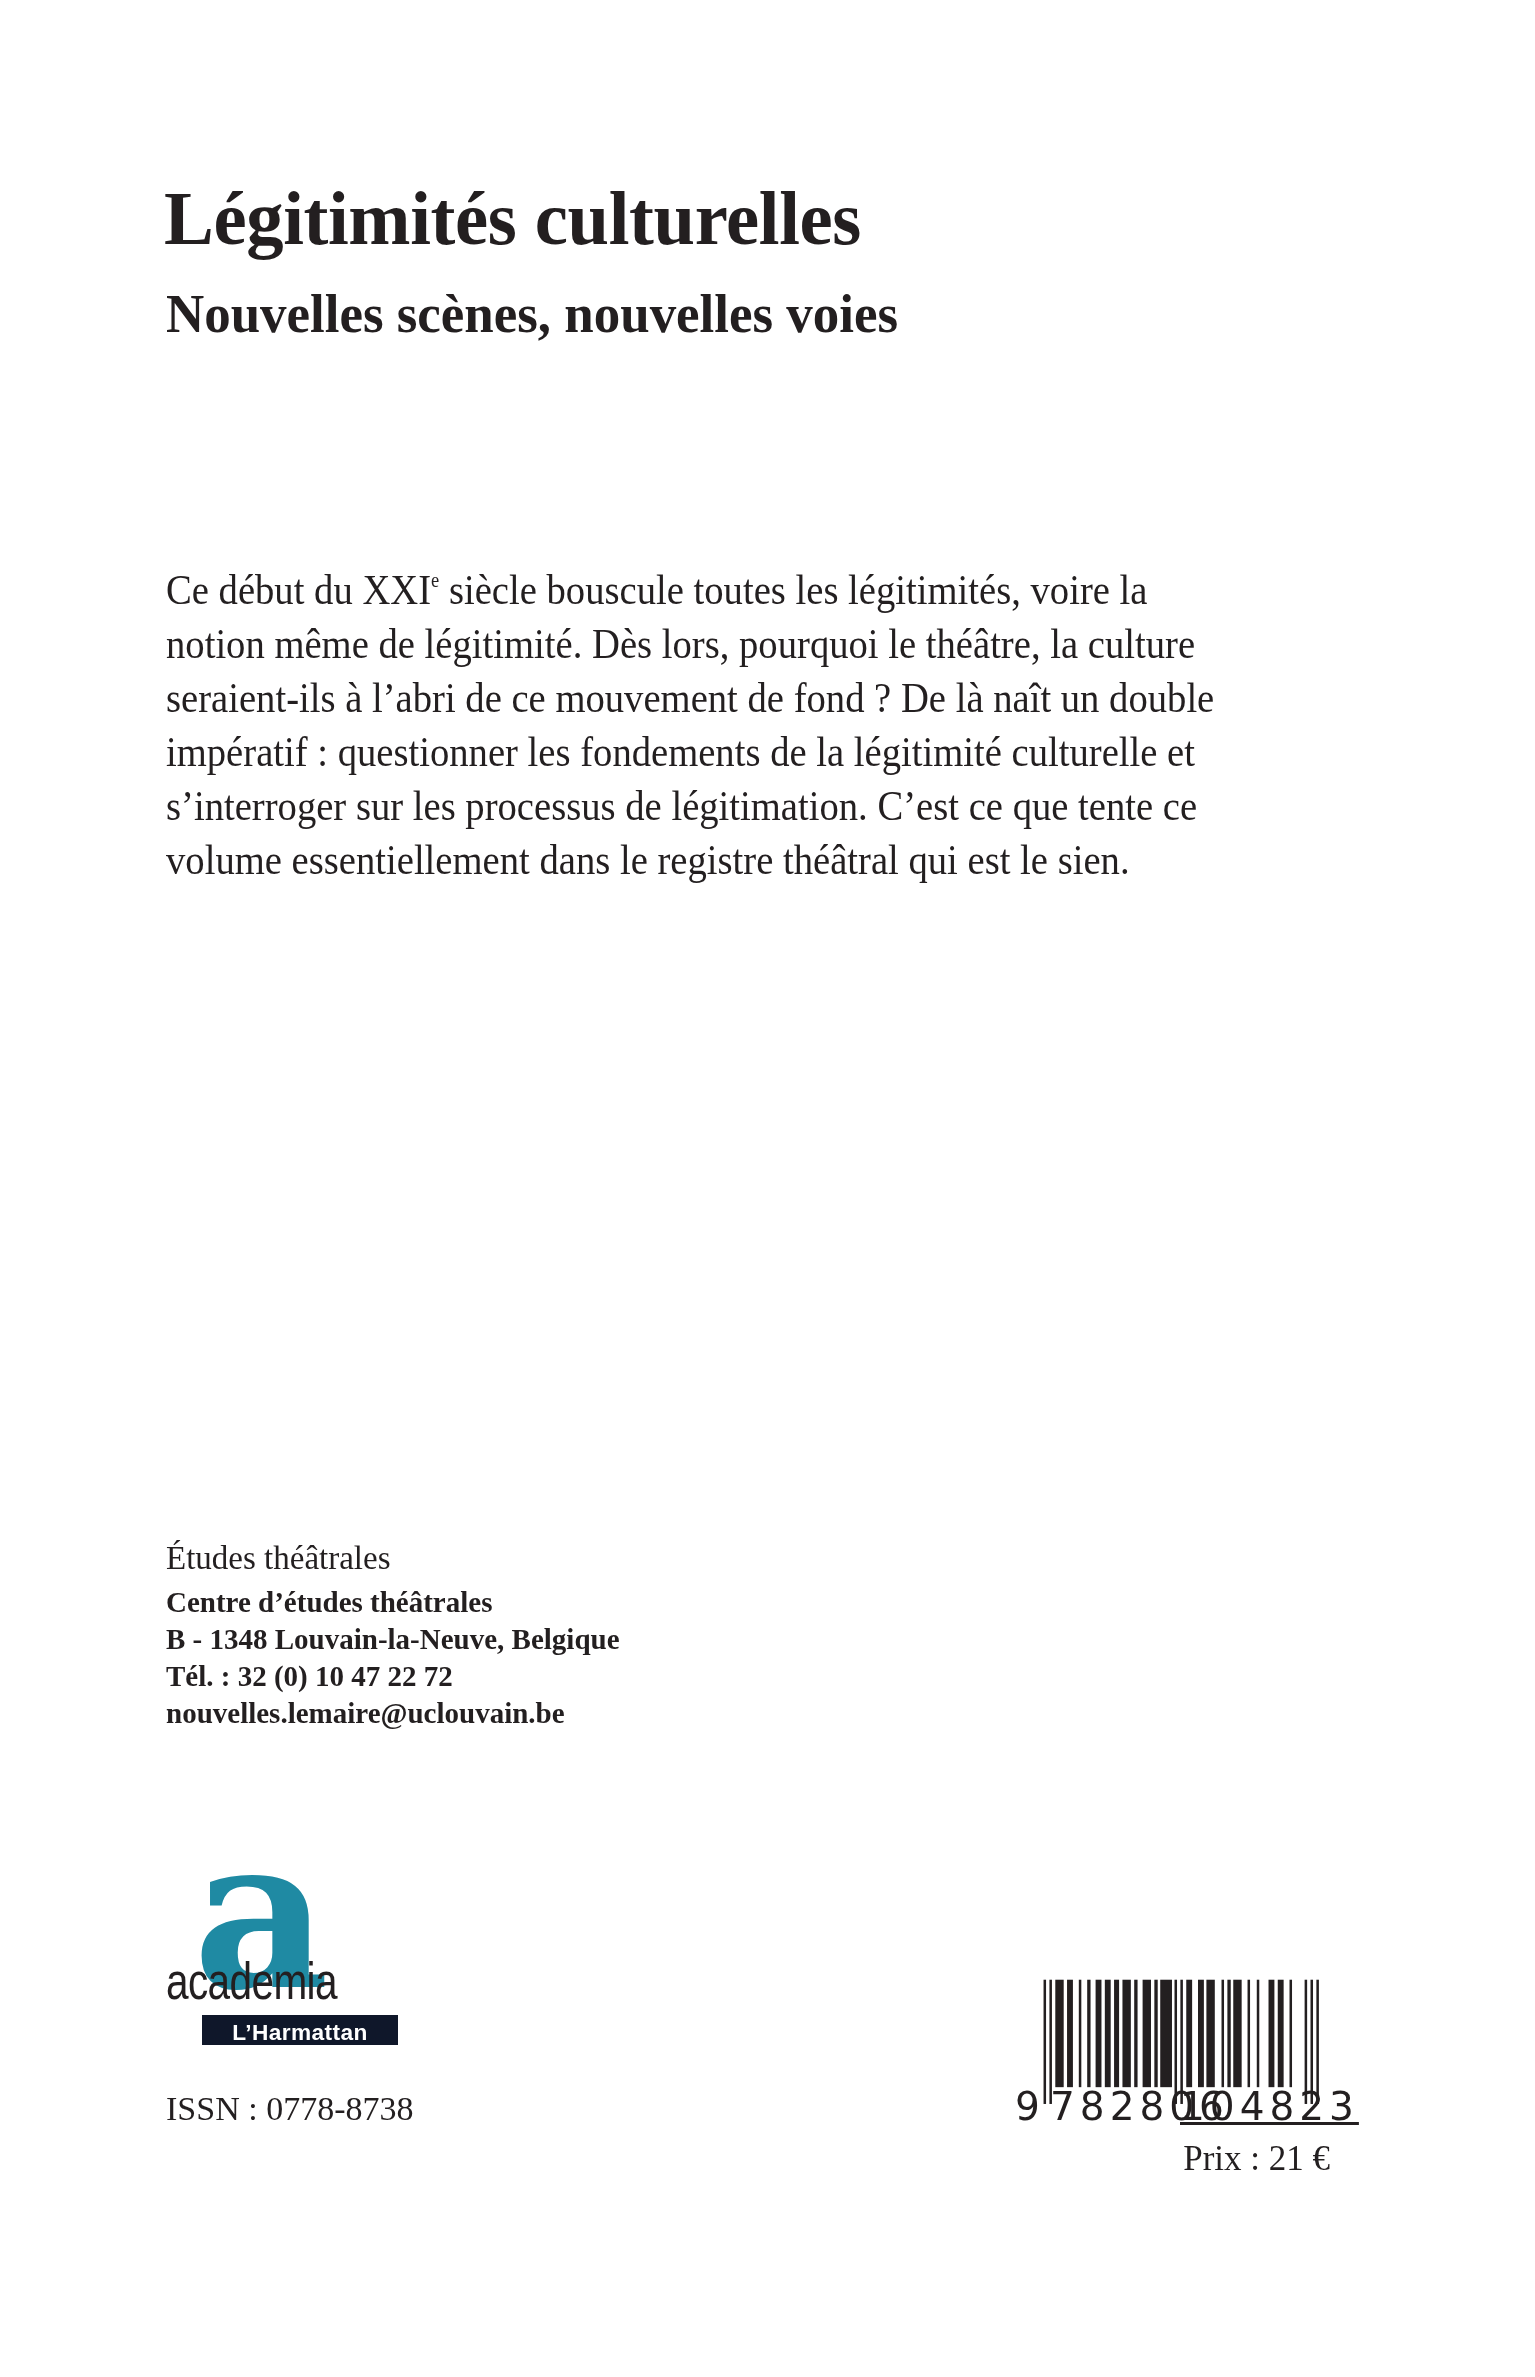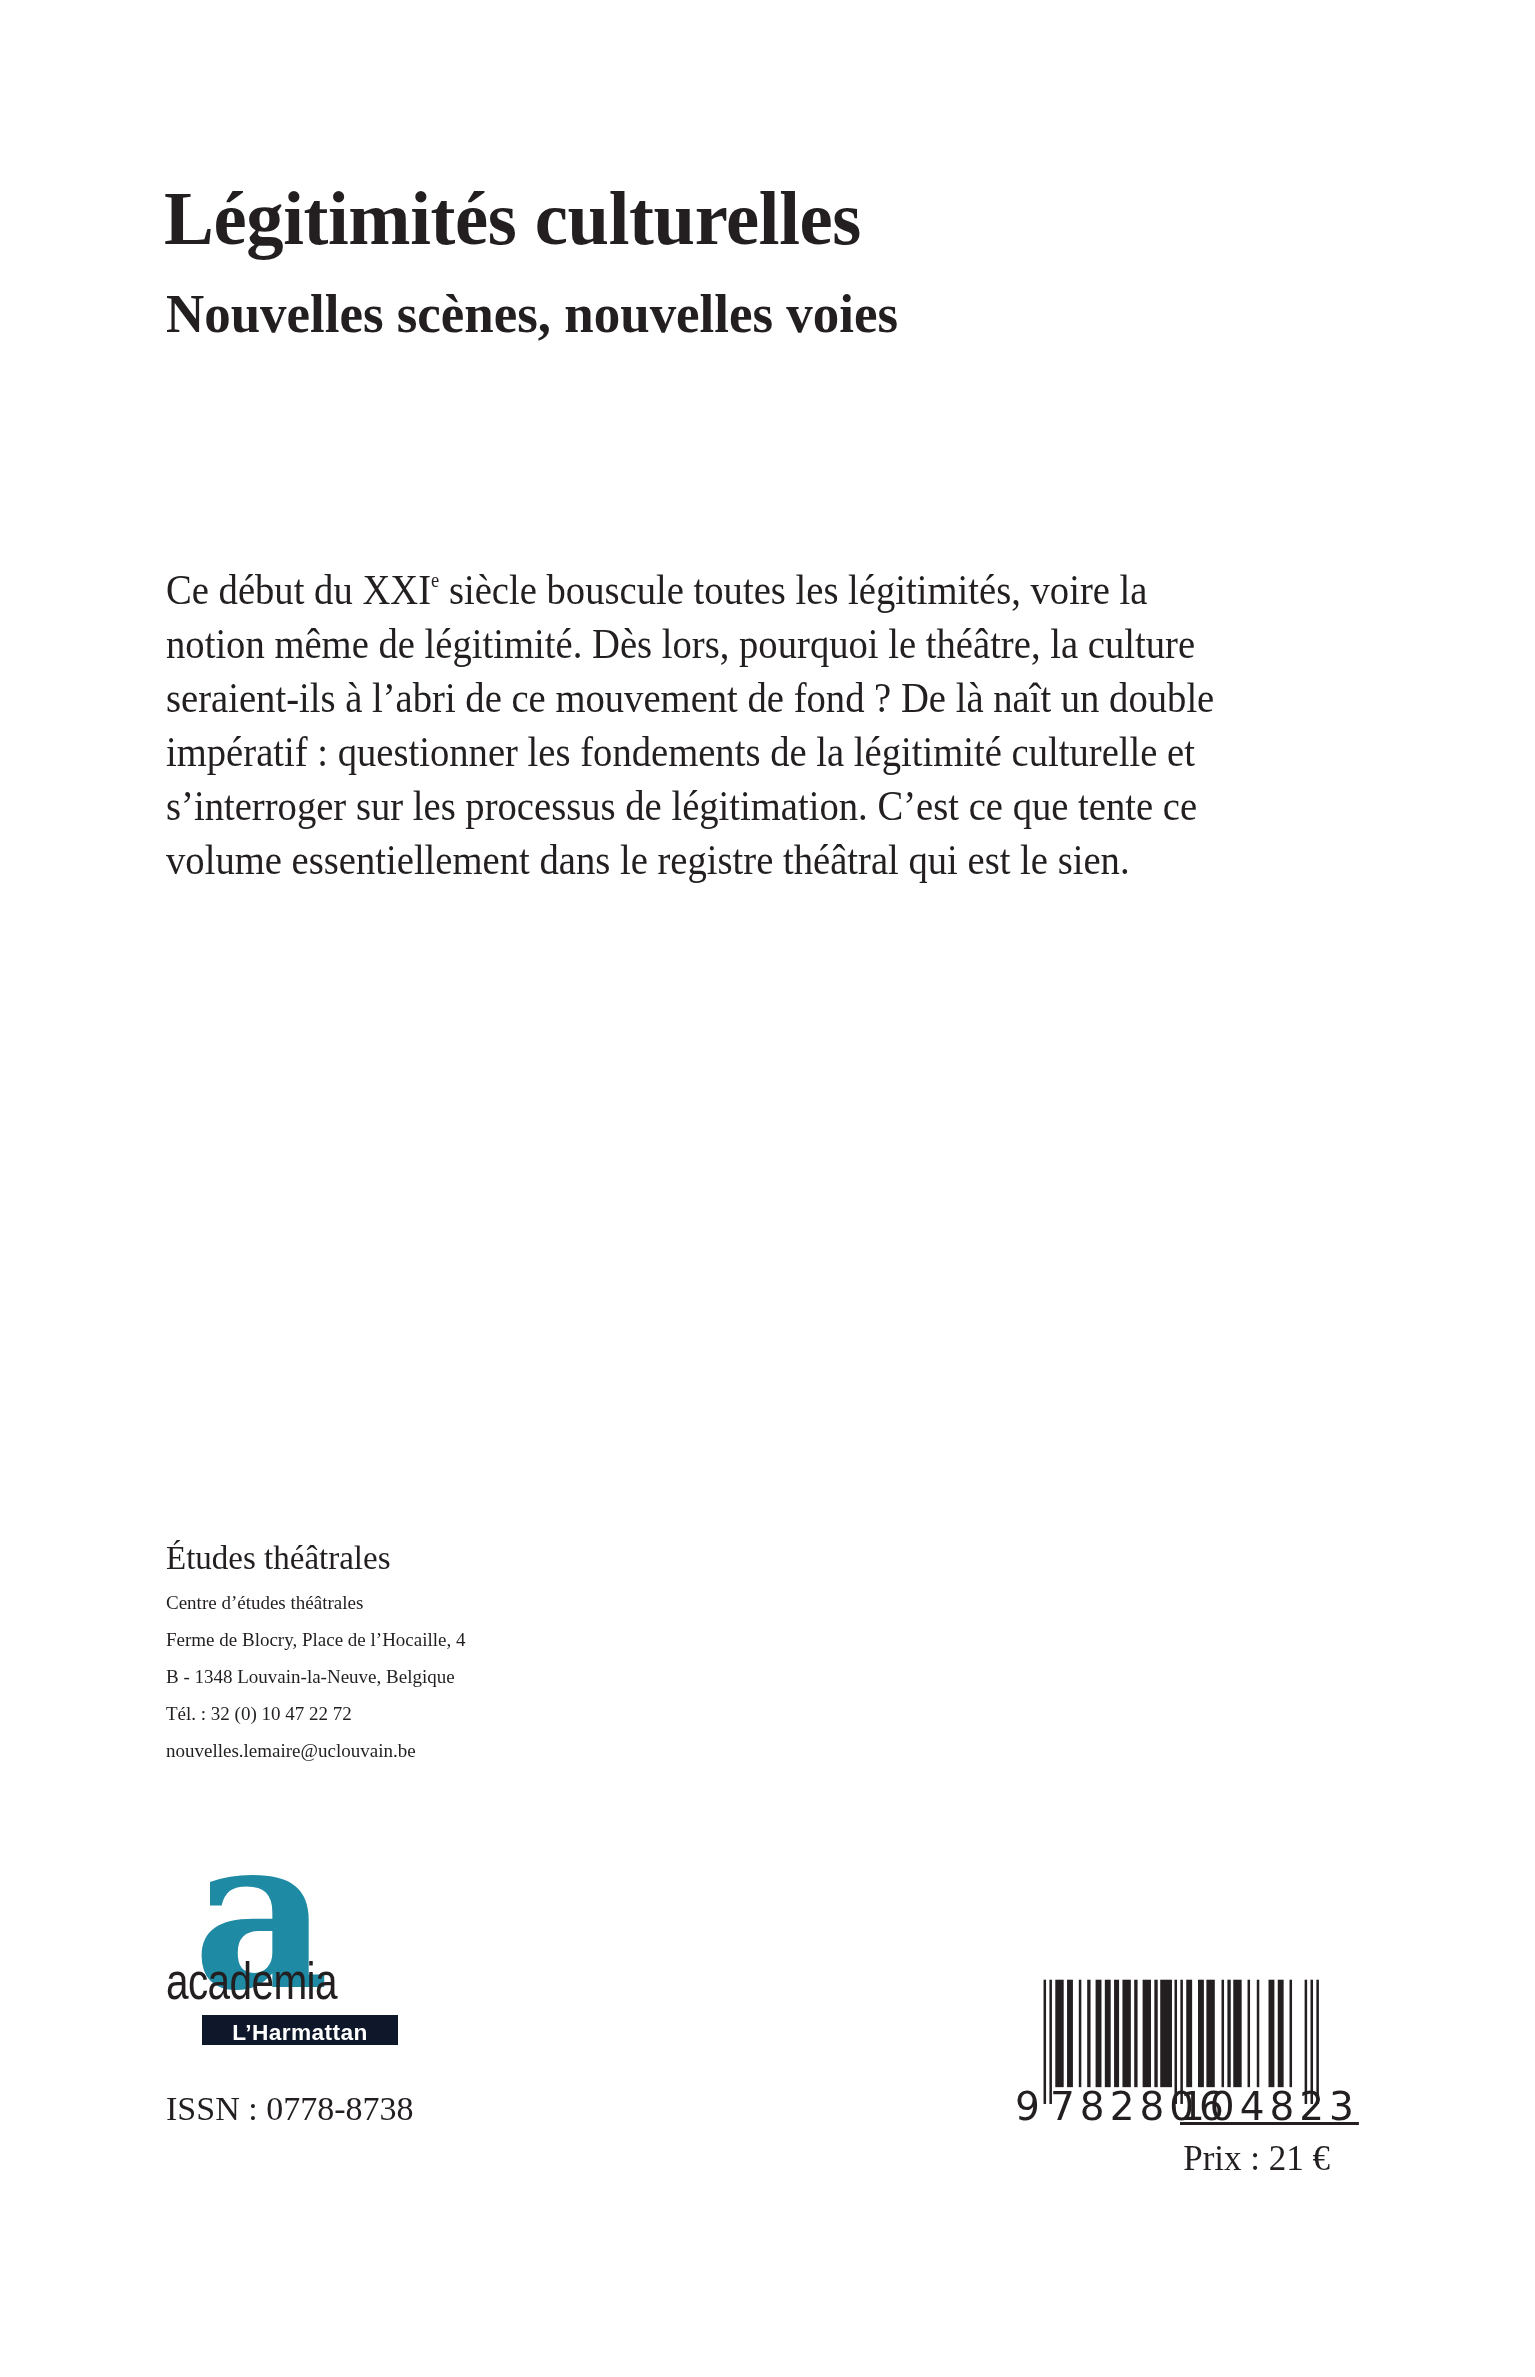--- a/index.html
+++ b/index.html
@@ -29,21 +29,21 @@
   #blurb sup { font-size: 20px; vertical-align: 17px; line-height: 0; }
 
   #series {
     position: absolute; left: 166px; top: 1510px;
     font-size: 33px; line-height: 1; white-space: nowrap; margin-top: 32px;
   }
   #address {
     position: absolute; left: 166px; top: 1584px;
   }
   #address .line {
-    font-size: 19px; line-height: 37px; height: 37px; white-space: nowrap;
+    font-size: 29px; line-height: 37px; height: 37px; white-space: nowrap; font-weight: bold;
   }
 
   #logo {
     position: absolute; left: 166px; top: 1861px; width: 196px; height: 193px;
   }
   #logo .big-a {
     position: absolute; left: 27px; top: -52px;
     font-family: "DejaVu Serif", "Liberation Serif", serif; font-weight: bold;
     font-size: 210px; line-height: 1; color: #1f8aa3;
   }
@@ -90,21 +90,20 @@
   <div class="line">seraient-ils à l’abri de ce mouvement de fond ? De là naît un double</div>
   <div class="line">impératif : questionner les fondements de la légitimité culturelle et</div>
   <div class="line">s’interroger sur les processus de légitimation. C’est ce que tente ce</div>
   <div class="line">volume essentiellement dans le registre théâtral qui est le sien.</div>
 </div>
 
 <div id="series" class="serif">Études théâtrales</div>
 
 <div id="address" class="serif">
   <div class="line">Centre d’études théâtrales</div>
-  <div class="line">Ferme de Blocry, Place de l’Hocaille, 4</div>
   <div class="line">B - 1348 Louvain-la-Neuve, Belgique</div>
   <div class="line">Tél. : 32 (0) 10 47 22 72</div>
   <div class="line">nouvelles.lemaire@uclouvain.be</div>
 </div>
 
 <div id="logo">
   <div class="big-a">a</div>
   <div class="wordmark sans">academia</div>
   <div class="band sans">L’Harmattan</div>
 </div>

